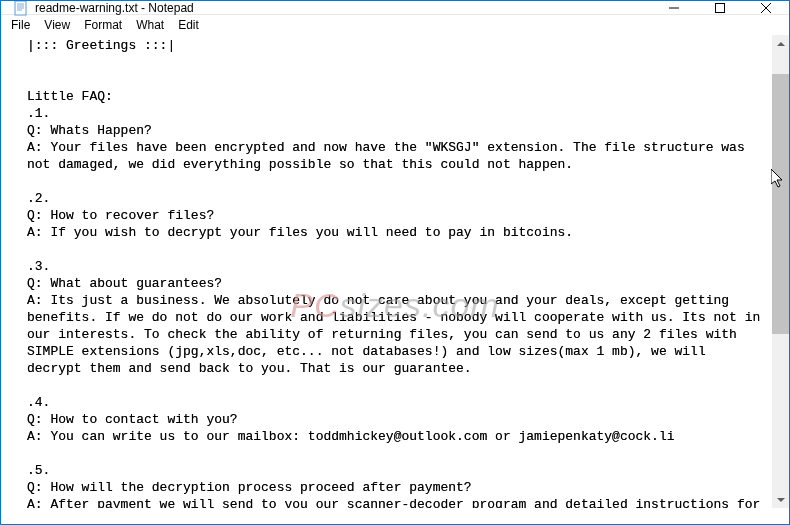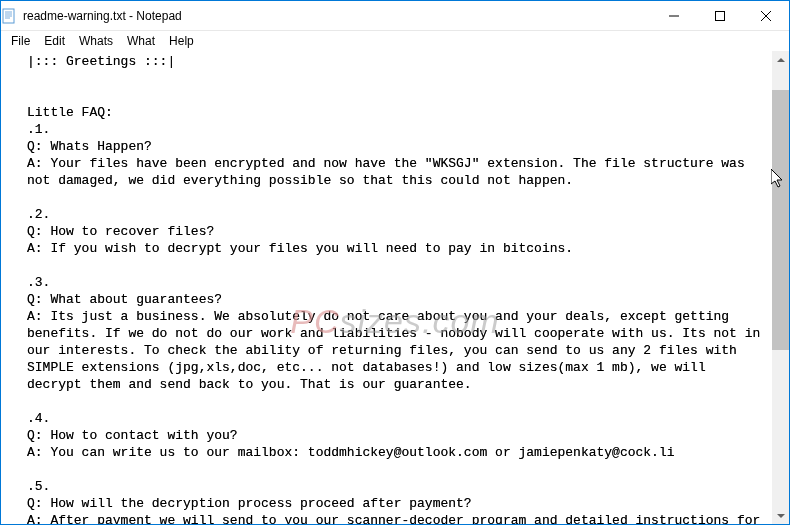--- a/index.html
+++ b/index.html
@@ -7,26 +7,26 @@
     margin: 0;
     width: 790px;
     height: 525px;
     font-family: 'Segoe UI', Tahoma, sans-serif;
     border: 1px solid #0078d7;
     overflow: hidden;
     position: relative;
     background: #fff;
   }
   .titlebar {
-    height: 30px;
+    height: 14px;
     background: #fff;
     border-bottom: 1px solid #e8e8e8;
     display: flex;
     align-items: center;
-    padding-left: 0;
+    padding-left: 12px;
   }
   .title-icon {
     width: 16px; height: 16px;
     margin-right: 6px;
     display: inline-flex;
   }
   .title-text {
     font-size: 12px;
     color: #000;
     flex: 1;
@@ -148,24 +148,24 @@
       <svg width="10" height="10">
           <line x1="0" y1="0" x2="10" y2="10" stroke="#000" stroke-width="1"></line>
           <line x1="10" y1="0" x2="0" y2="10" stroke="#000" stroke-width="1"></line>
         </svg>
     </div>
   </div>
 </div>
 
 <div class="menubar">
   <span class="menu-item">File</span>
+  <span class="menu-item">View</span>
+  <span class="menu-item">Format</span>
+  <span class="menu-item">What</span>
   <span class="menu-item">Edit</span>
-  <span class="menu-item">Whats</span>
-  <span class="menu-item">What</span>
-  <span class="menu-item">Help</span>
 </div>
 
 <div class="content-wrap">
   <div class="text-area">|::: Greetings :::|
 
 
 Little FAQ:
 .1.
 Q: Whats Happen?
 A: Your files have been encrypted and now have the "WKSGJ" extension. The file structure was not damaged, we did everything possible so that this could not happen.

